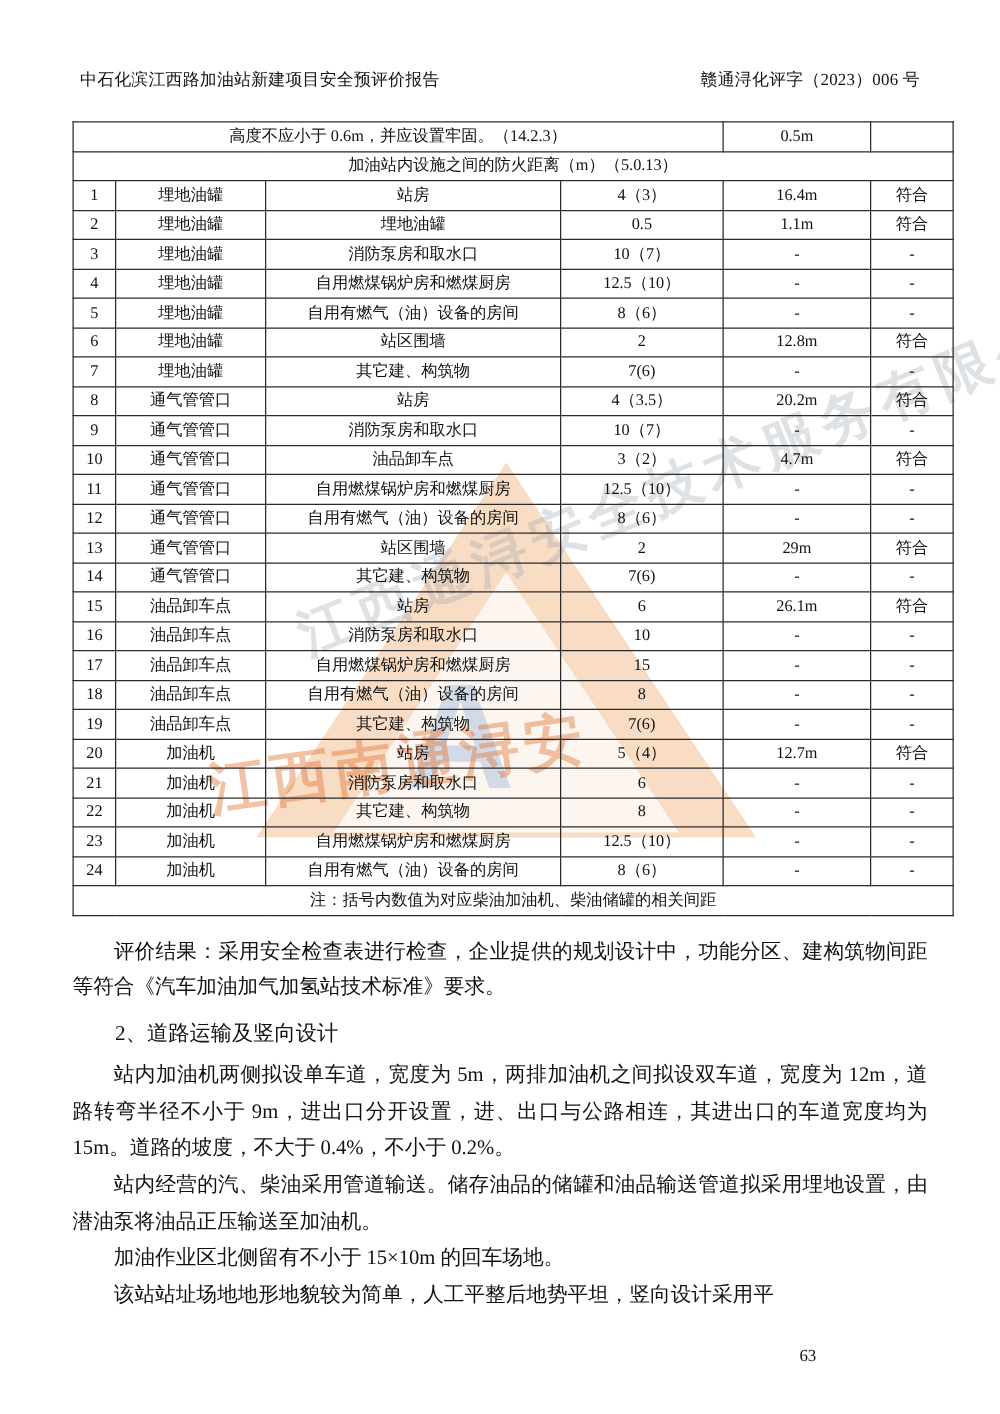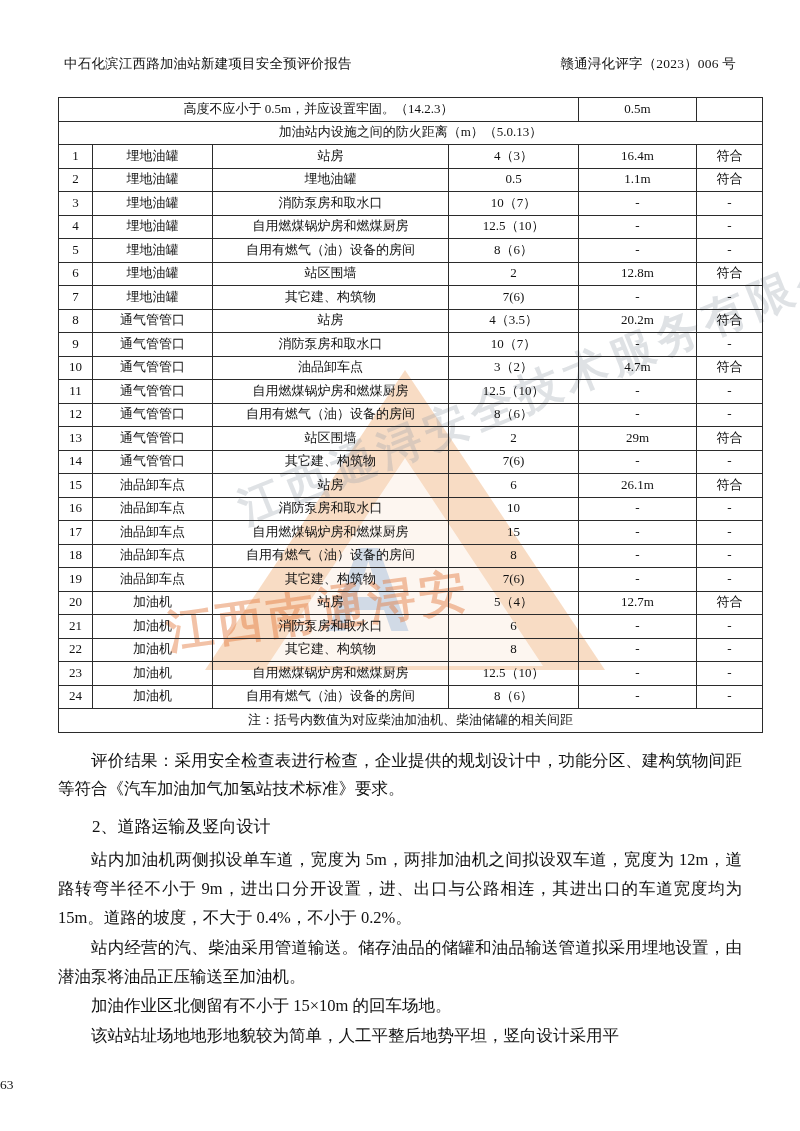--- a/index.html
+++ b/index.html
@@ -156,21 +156,21 @@
     text-indent: 2em;
     font-weight: normal;
     margin: 8px 0 4px 0;
     font-size: 17px;
   }
   .footer-num {
     position: absolute;
     bottom: 38px;
     left: 0;
     width: 653px;
-    text-align: left;
+    text-align: right;
     font-size: 13.5px;
   }
 </style>
 </head>
 <body>
 
 <div class="page">
 
   <div class="watermark">
     <div class="wm-inner">
@@ -191,21 +191,21 @@
     <colgroup>
       <col class="col-idx">
       <col class="col-name">
       <col class="col-adj">
       <col class="col-std">
       <col class="col-rec">
       <col class="col-con">
     </colgroup>
     <tbody>
       <tr>
-        <td class="left-pad" colspan="4">高度不应小于 0.5m，并应设置牢固。（14.2.3）</td>
+        <td class="left-pad" colspan="4">高度不应小于 0.6m，并应设置牢固。（14.2.3）</td>
         <td>0.5m</td>
         <td></td>
       </tr>
       <tr>
         <td colspan="6">加油站内设施之间的防火距离（m）（5.0.13）</td>
       </tr>
 
       <tr>
         <td>1</td>
         <td>埋地油罐</td>

